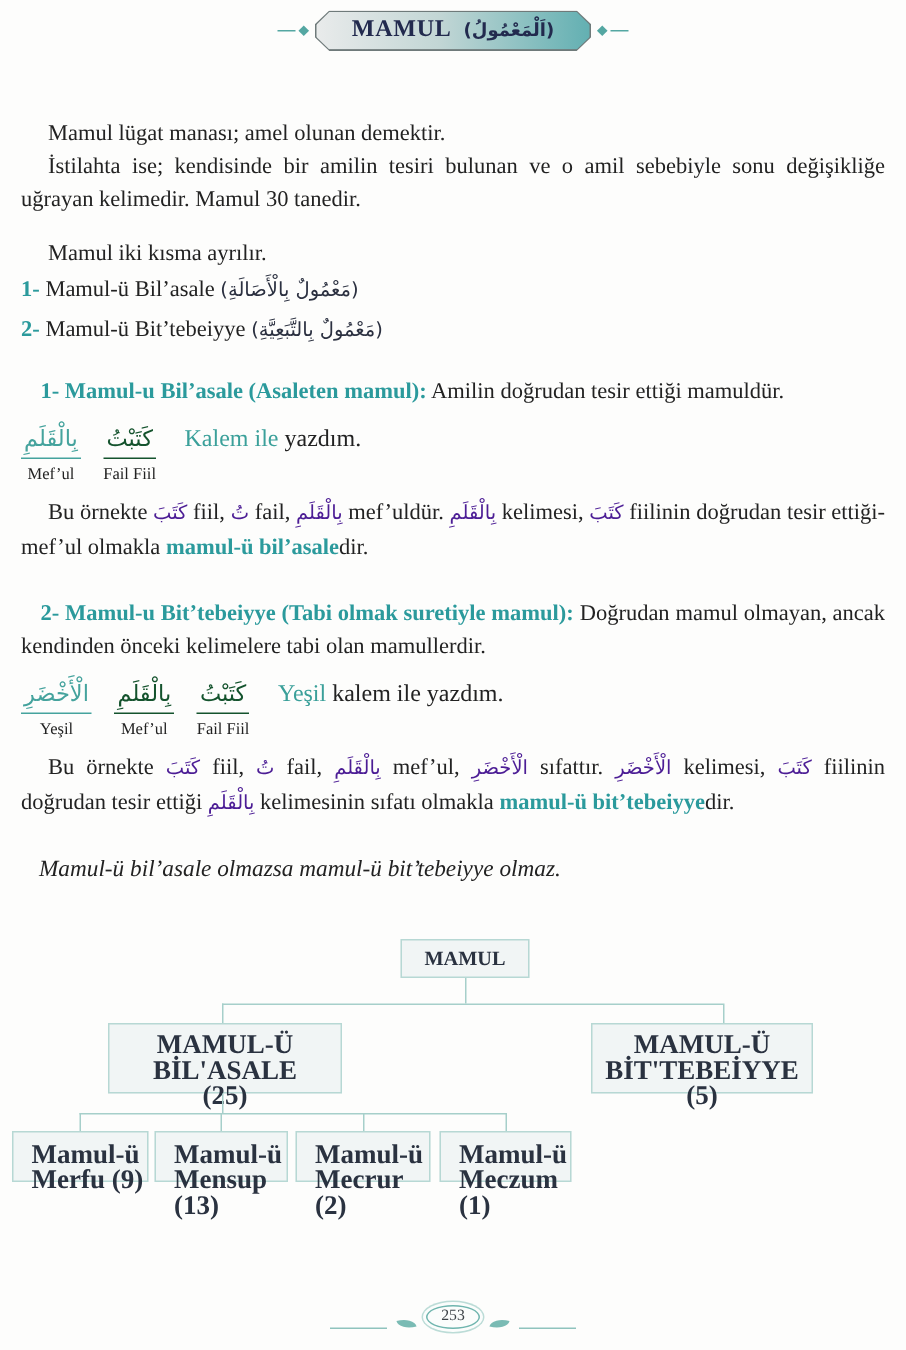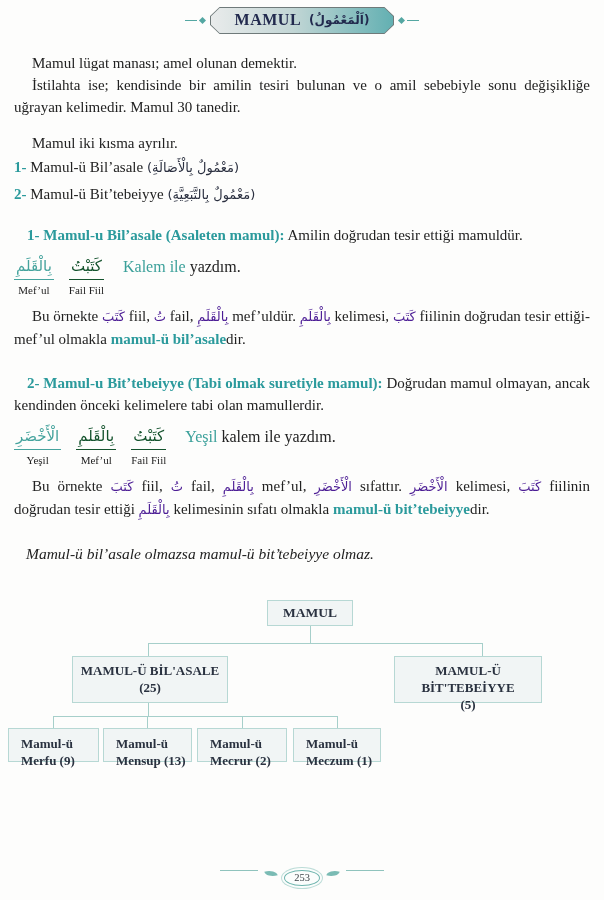--- a/index.html
+++ b/index.html
@@ -24,21 +24,21 @@
     background:linear-gradient(90deg,#e9ebeb 0%,#c2d6d5 45%,#63b0b2 100%);
     padding:3px 24px 4px;display:flex;align-items:center;gap:8px;
   }
   .banner-title{font-weight:bold;font-size:16px;letter-spacing:.5px;color:#222a4e;line-height:18px;}
   .banner-ar{font-size:12px;color:#222a4e;font-weight:bold;line-height:18px;}
   
   .content{padding:0 14px;}
   p{margin:0;font-size:15px;line-height:22px;text-align:justify;}
   .indent{text-indent:18px;}
   .hindent{text-indent:13px;}
-  .p-intro1{margin-top:18px;}
+  .p-intro1{margin-top:44px;}
   .p-division{margin-top:14px;}
   .list-line{line-height:26px;text-align:left;}
   .p-h1{margin-top:16px;}
   .p-h2{margin-top:22px;}
   .p-analysis{margin-top:8px;}
   .note{margin-top:22px;font-style:italic;text-indent:12px;font-size:15.5px;}
   .arb{font-family:"DejaVu Sans",sans-serif;}
   
   .r-n{}
   .r-h{color:#2b9a9c;font-weight:bold;}
@@ -50,21 +50,21 @@
   .word{display:flex;flex-direction:column;align-items:center;margin-right:15px;}
   .word .ar{font-size:15px;line-height:21px;border-bottom:1px solid currentColor;padding:0 2px 2px;color:#14532d;}
   .word.hl .ar{color:#45a39d;}
   .word .lbl{font-size:11px;line-height:13px;margin-top:4px;color:#222;}
   .sentence{font-size:16px;line-height:21px;margin-left:4px;}
   .sentence .shl{color:#3ba09a;}
   
   .diagram{position:relative;height:183px;margin-top:33px;}
   .dbox{
     position:absolute;box-sizing:border-box;background:#f1f5f5;border:1px solid #b7d8d4;
-    color:#2a3240;font-weight:bold;text-align:center;font-size:13px;
+    color:#2a3240;font-weight:bold;text-align:center;font-size:18px;
   }
   .dline{position:absolute;background:#a6cfca;}
   .d-root{left:267px;top:2px;width:86px;height:26px;line-height:24px;font-size:13.5px;}
   .d-v1{left:310px;top:28px;width:1px;height:17px;}
   .d-h1{left:148px;top:45px;width:334px;height:1px;}
   .d-s1{left:148px;top:45px;width:1px;height:13px;}
   .d-s2{left:482px;top:45px;width:1px;height:13px;}
   .d-left{left:72px;top:58px;width:156px;height:47px;padding-top:5px;line-height:17px;}
   .d-right{left:394px;top:58px;width:148px;height:47px;padding-top:5px;line-height:17px;}
   .d-v2{left:148px;top:105px;width:1px;height:13px;}
@@ -72,21 +72,21 @@
   .d-t1{left:53px;top:118px;width:1px;height:12px;}
   .d-t2{left:147px;top:118px;width:1px;height:12px;}
   .d-t3{left:242px;top:118px;width:1px;height:12px;}
   .d-t4{left:337px;top:118px;width:1px;height:12px;}
   .leafbox{top:130px;height:34px;text-align:left;padding:6px 0 0 12px;line-height:17px;}
   .d-l1{left:8px;width:91px;}
   .d-l2{left:103px;width:89px;}
   .d-l3{left:197px;width:90px;}
   .d-l4{left:293px;width:88px;}
   
-  .footer{position:absolute;left:0;right:0;bottom:14px;display:flex;justify-content:center;align-items:flex-start;gap:7px;}
+  .footer{position:absolute;left:0;right:0;bottom:14px;display:flex;justify-content:center;align-items:flex-end;gap:7px;}
   .fline{width:38px;height:1px;background:#8fc3bd;display:inline-block;}
   .leafshape{width:12px;height:7px;background:#7abbb4;display:inline-block;}
   .leafL{border-radius:0 100% 0 100%;transform:rotate(-15deg);}
   .leafR{border-radius:100% 0 100% 0;transform:rotate(15deg);}
   .badge{
     display:inline-block;border:1px solid #6fb5ae;border-radius:50%;
     padding:1px 9px 2px;font-size:10.5px;color:#3c4247;background:#fbfdfc;
     box-shadow:0 0 0 2px #fbfdfc,0 0 0 3px #bcdcd7;
   }
 </style>

